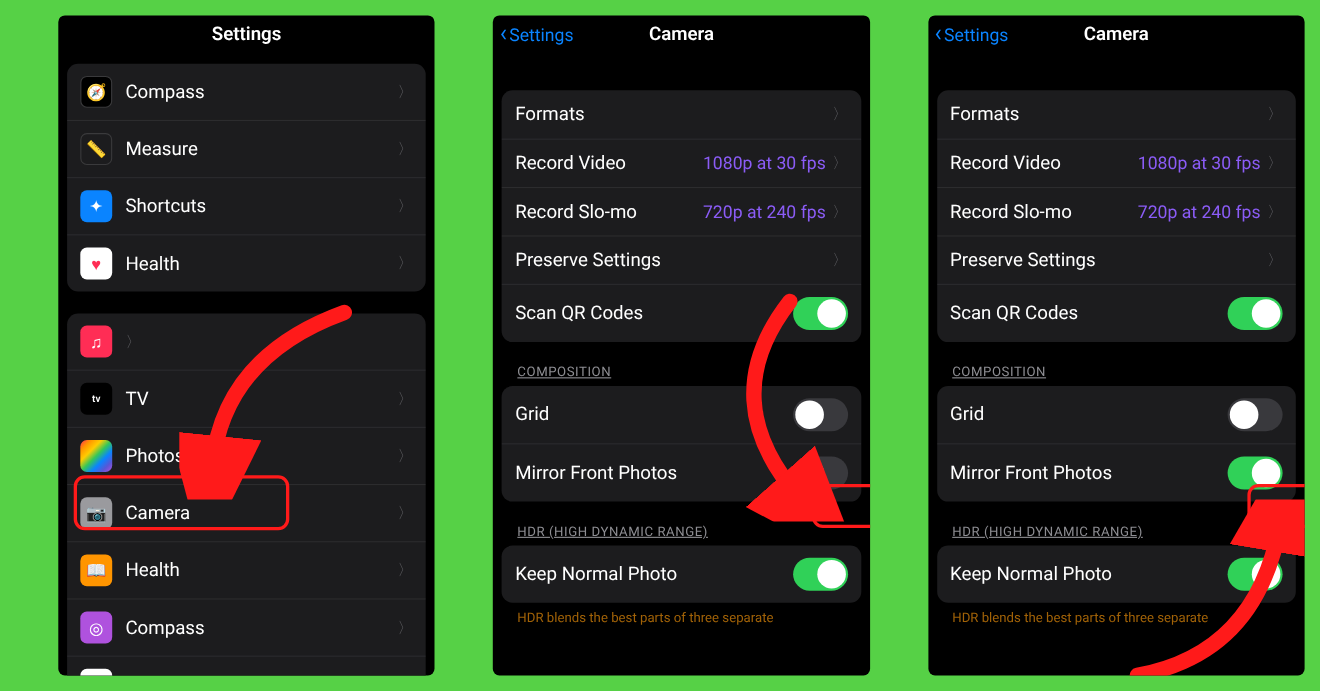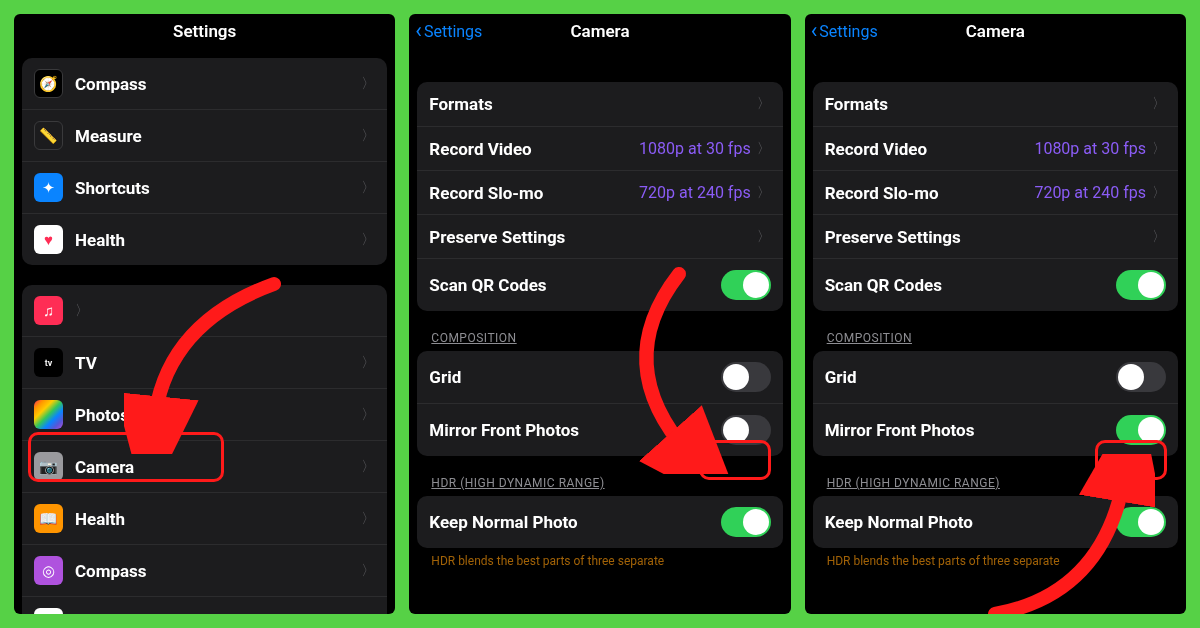--- a/index.html
+++ b/index.html
@@ -14,20 +14,21 @@
     overflow: hidden;
   }
   .phone {
     flex: 1 1 0;
     background: #000;
     border-radius: 6px;
     position: relative;
     overflow: hidden;
     color: #fff;
     font-size: 16px;
+    margin-left: 39px;
   }
   .navbar {
     height: 34px;
     display: flex;
     align-items: center;
     justify-content: center;
     position: relative;
     padding: 0 10px;
   }
   .nav-title {
@@ -75,21 +76,20 @@
     flex-shrink: 0;
     display: flex;
     align-items: center;
     justify-content: center;
     font-size: 15px;
   }
   .label {
     flex: 1;
     color: #fff;
     font-size: 17px;
-    font-weight: bold;
   }
   .detail {
     color: #8b5cf6;
     font-size: 16px;
     margin-right: 6px;
   }
   .chevron {
     color: #5a5a5e;
     font-size: 14px;
   }

